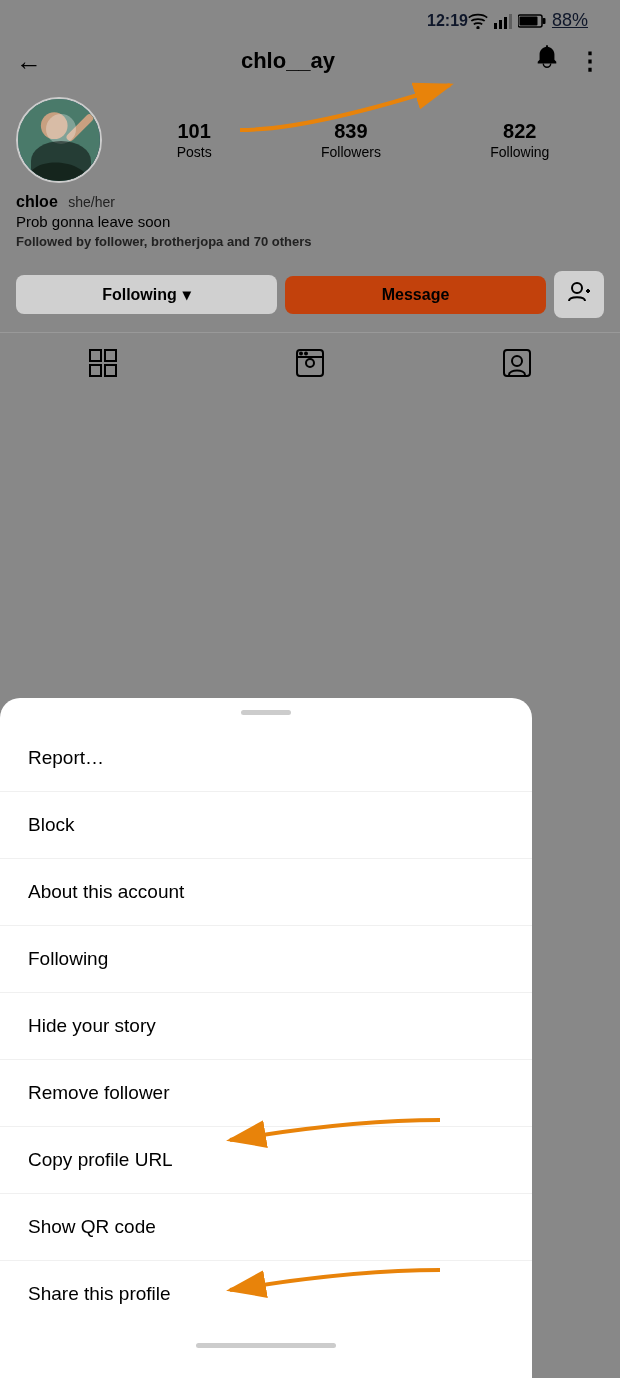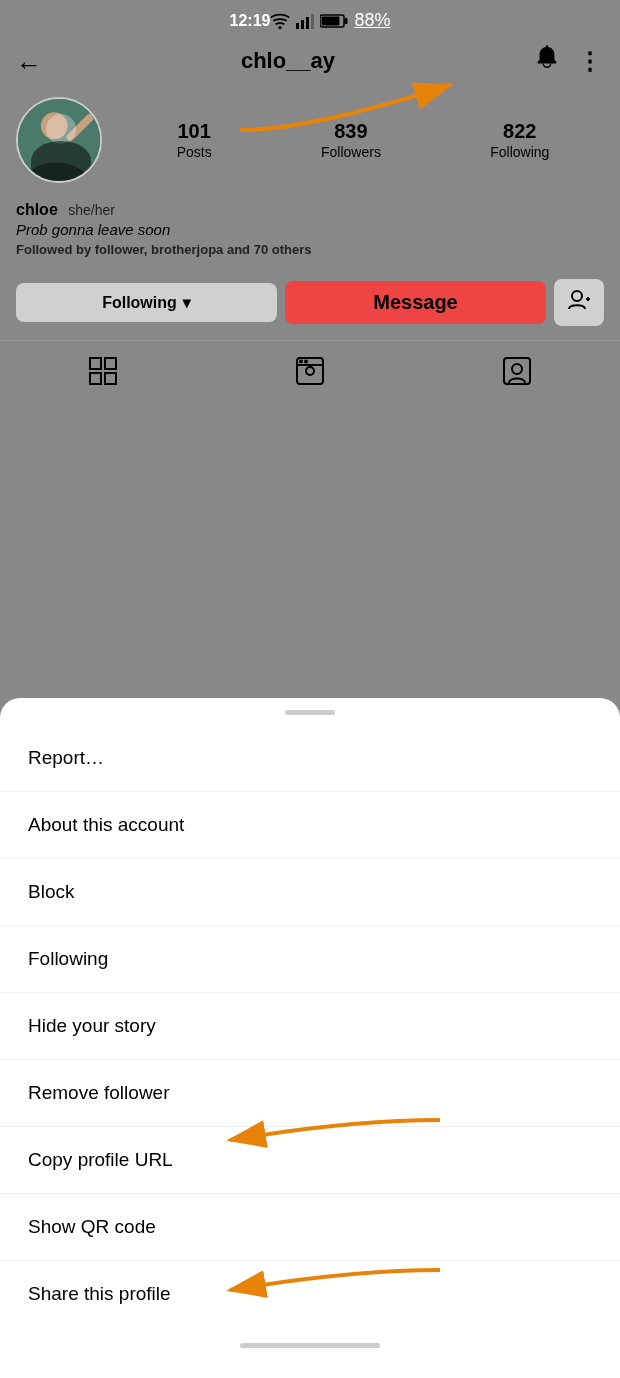--- a/index.html
+++ b/index.html
@@ -10,24 +10,24 @@
       font-family: -apple-system, BlinkMacSystemFont, 'Segoe UI', sans-serif;
       background: #888;
       position: relative;
       overflow-x: hidden;
     }
 
     
     .status-bar {
       background: #888;
       display: flex;
-      justify-content: center;
-      align-items: center;
-      padding: 10px 12px 6px;
-      color: #ffffff;
+      justify-content: flex-end;
+      align-items: center;
+      padding: 10px 32px 6px;
+      color: #0f172a;
     }
     .status-time {
       font-size: 16px;
       font-weight: 600;
     }
     .status-icons {
       display: flex;
       align-items: center;
       gap: 6px;
       font-size: 14px;
@@ -132,38 +132,37 @@
       font-size: 20px;
       font-weight: 700;
       color: #000;
       display: block;
     }
     .stat-label {
       font-size: 14px;
       color: #000;
     }
     .profile-info {
-      margin-top: 18px;
+      margin-top: 10px;
     }
     .profile-name-line {
       font-size: 16px;
       font-weight: 600;
       color: #000;
     }
     .profile-pronouns {
       font-size: 14px;
       color: #222;
       font-weight: 400;
       margin-left: 6px;
     }
     .profile-bio {
       font-size: 15px;
       color: #000;
       margin-top: 2px;
-      font-style: italic;
     }
     .profile-followed-by {
       font-size: 13px;
       color: #222;
       margin-top: 4px;
     }
     .profile-followed-by span {
       font-weight: 700;
     }
 
@@ -185,25 +184,25 @@
       font-weight: 600;
       cursor: pointer;
       display: flex;
       align-items: center;
       justify-content: center;
       gap: 6px;
       color: #000;
     }
     .btn-message {
       flex: 1;
-      background: #ef4444;
+      background: #c2410c;
       border: none;
       border-radius: 8px;
       padding: 10px 12px;
-      font-size: 20px;
+      font-size: 16px;
       font-weight: 600;
       cursor: pointer;
       color: #000;
     }
     .btn-add-person {
       background: #d0d0d0;
       border: none;
       border-radius: 8px;
       padding: 10px 14px;
       font-size: 18px;
@@ -225,21 +224,21 @@
       justify-content: center;
       padding: 8px 0;
       cursor: pointer;
     }
 
     
     .bottom-sheet {
       position: absolute;
       bottom: 0;
       left: 0;
-      width: 620px;
+      width: 532px;
       background: #fff;
       border-radius: 20px 20px 0 0;
       padding-bottom: 30px;
       z-index: 10;
     }
     .sheet-handle {
       width: 50px;
       height: 5px;
       background: #ccc;
       border-radius: 3px;
@@ -420,22 +419,22 @@
   </div>
 </div>
 
 <div class="sheet-wrapper">
   <div class="bottom-sheet">
     <div class="sheet-handle"></div>
 
     <div id="sheet-items">
 
     <div class="sheet-menu-item">Report…</div>
+        <div class="sheet-menu-item">Block</div>
         <div class="sheet-menu-item">About this account</div>
-        <div class="sheet-menu-item">Block</div>
         <div class="sheet-menu-item">Following</div>
         <div class="sheet-menu-item">Hide your story</div>
         <div class="sheet-menu-item">Remove follower</div>
         <div class="sheet-menu-item">Copy profile URL</div>
         <div class="sheet-menu-item">Show QR code</div>
         <div class="sheet-menu-item">Share this profile</div>
       </div>
 
     <div class="sheet-bottom-handle"></div>
   </div>

